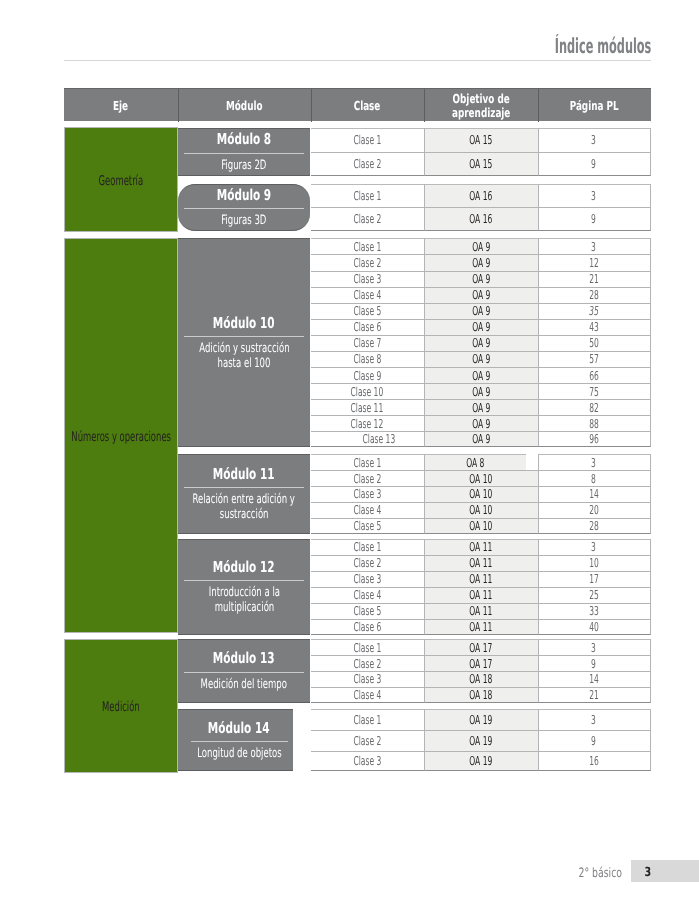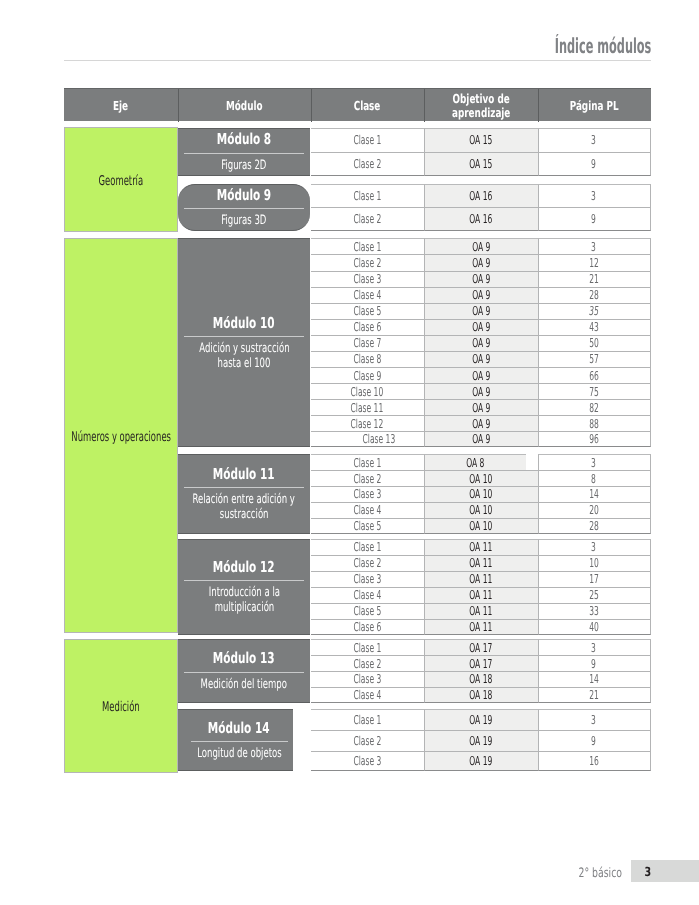--- a/index.html
+++ b/index.html
@@ -34,21 +34,21 @@
       border-top:1px solid #636566;border-bottom:none;}
   .th{position:absolute;top:0;height:33px;color:#ffffff;font-weight:bold;
       font-size:12.5px;line-height:13.3px;display:flex;align-items:center;
       justify-content:center;text-align:center;
       box-sizing:border-box;}
   .th.sep{border-left:1.2px solid #5c5e5f;}
   .th span{display:block;}
 
   .group{position:absolute;left:0;top:0;width:587px;height:0;}
   .eje-cell{position:absolute;left:0;top:0;box-sizing:border-box;
-      border:1px solid #b5b6b7;background:#bef264;
+      border:1px solid #b5b6b7;background:#4d7c0f;
       display:flex;align-items:center;justify-content:center;}
   .eje-txt{font-size:13.4px;color:#231f20;text-align:center;line-height:14px;padding-top:5px;}
   .modcell{position:absolute;left:0;top:0;background:#7b7d7e;
       box-sizing:border-box;display:flex;flex-direction:column;
       align-items:center;justify-content:center;color:#fff;
       border-top:1px solid #5c5e5f;border-bottom:1px solid #5c5e5f;}
   .mod-title{font-size:15px;font-weight:bold;line-height:16px;}
   .mod-rule{width:90.5%;height:1px;background:#c9cacb;margin:5.5px 0 4px;}
   .mod-sub{font-size:12.9px;line-height:15px;text-align:center;padding:0 2px;}
 

